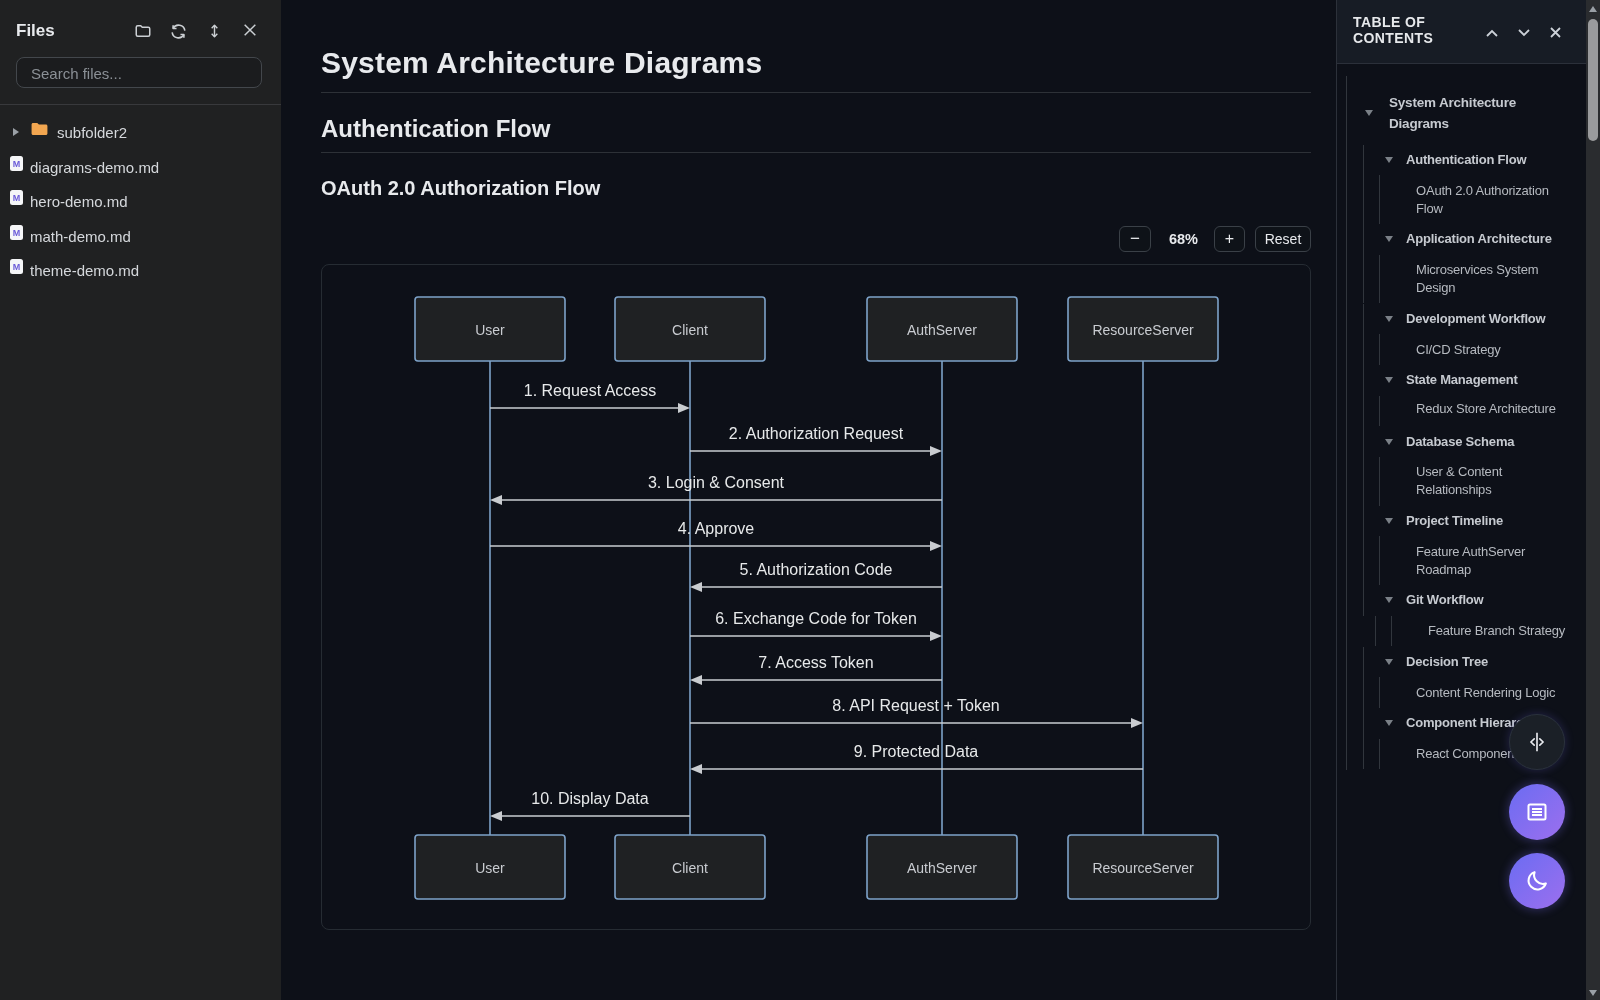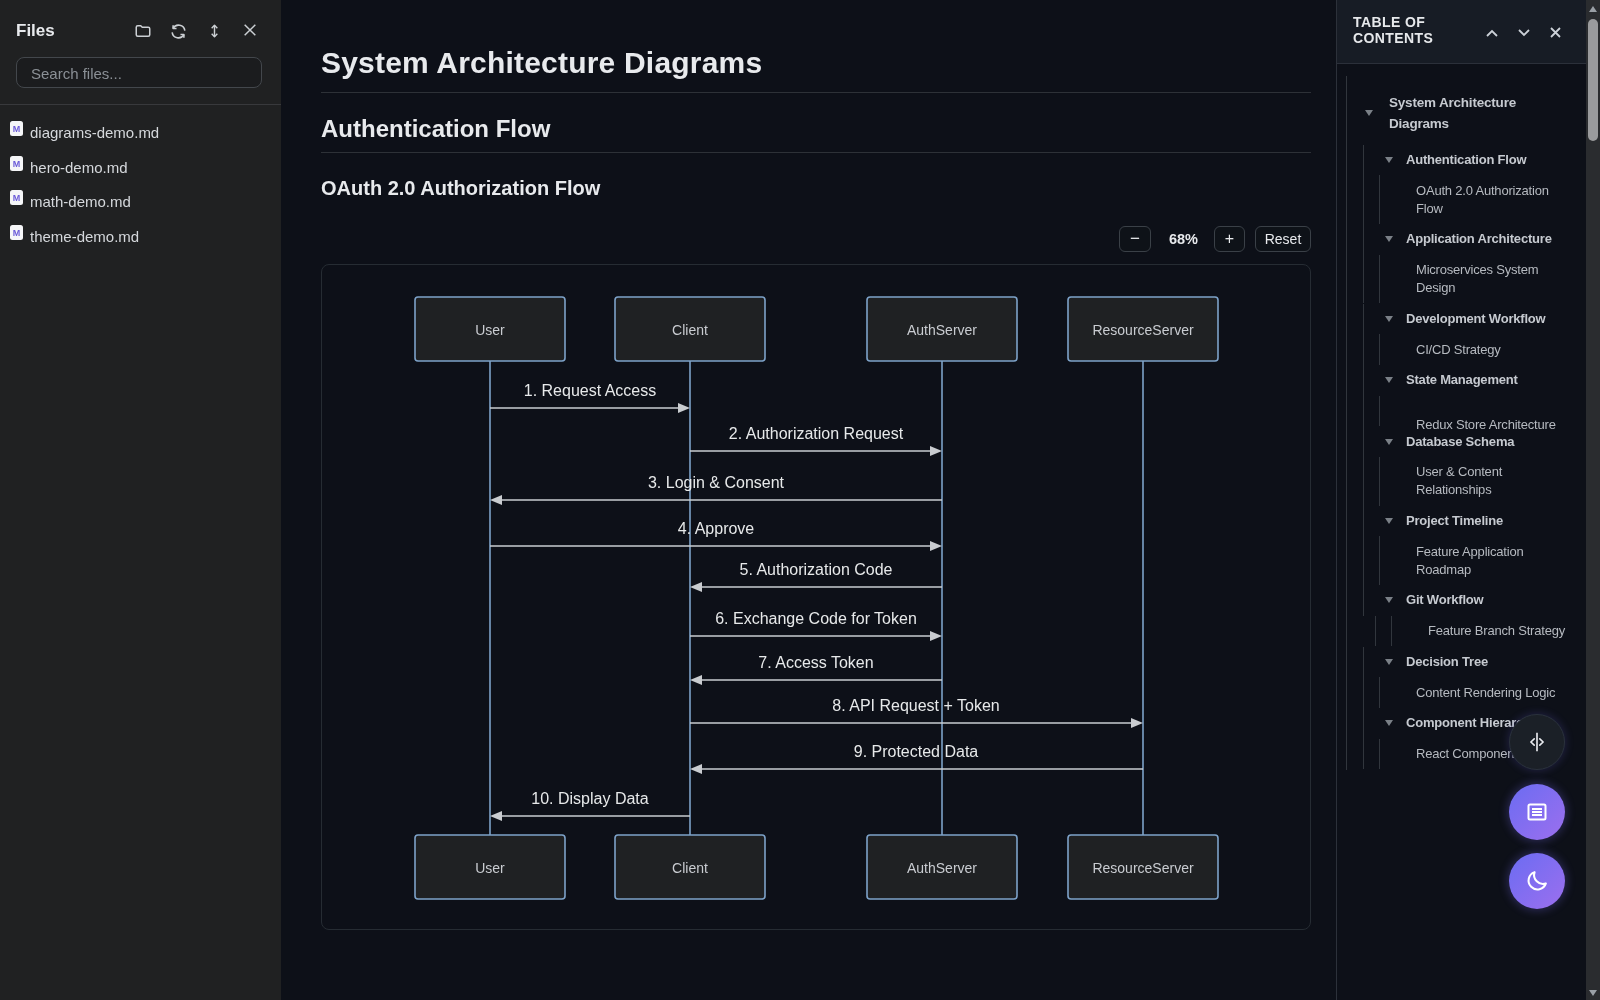--- a/index.html
+++ b/index.html
@@ -96,20 +96,27 @@
         </svg>
     </span>
     <span class="sb-ico" style="left:242px">
       <svg width="16" height="16" viewBox="0 0 24 24" fill="none" stroke="#ccd0d4" stroke-width="2.2">
           <path d="M4 4l16 16M20 4L4 20"></path>
         </svg>
     </span>
   </div>
   <div id="sb-div"></div>
   <div class="tree">
+    <div class="trow">
+      <span class="caret"></span>
+      <svg class="foldico" width="21" height="20" viewBox="0 0 24 24">
+          <path fill="#f2a650" d="M2.5 6.5c0-1 .8-1.8 1.8-1.8h5l2 2h8.4c1 0 1.8.8 1.8 1.8v9c0 1-.8 1.8-1.8 1.8H4.3c-1 0-1.8-.8-1.8-1.8v-11z"></path>
+        </svg>
+      <span class="label">subfolder2</span>
+    </div>
     <div class="trow">
         <span class="mdico">
           <span>M</span>
         </span>
         <span class="flabel">diagrams-demo.md</span>
       </div>
     <div class="trow">
         <span class="mdico">
           <span>M</span>
         </span>
@@ -273,41 +280,41 @@
     <div class="l3txt" style="position:absolute;left:79px;top:6.4px;width:157px;line-height:18.0px">CI/CD Strategy</div>
     </div>
     <div class="tocitem" style="position:absolute;left:0;top:300.9px;width:250px;height:30.7px">
     <div style="position:absolute;left:26px;top:0;height:30.7px;width:1px;background:#31363d"></div>
     <span class="cap" style="left:48px;top:12.4px"></span>
     <div class="l2txt" style="position:absolute;left:69px;top:6.4px;width:167px;line-height:18.0px">State Management</div>
     </div>
     <div class="tocitem" style="position:absolute;left:0;top:331.59999999999997px;width:250px;height:30.7px">
     <div style="position:absolute;left:26px;top:0;height:30.7px;width:1px;background:#31363d"></div>
     <div style="position:absolute;left:42px;top:0;height:30.7px;width:1px;background:#31363d"></div>
-    <div class="l3txt" style="position:absolute;left:79px;top:20px;width:157px;line-height:18.0px">Redux Store Architecture</div>
+    <div class="l3txt" style="position:absolute;left:79px;top:4px;width:157px;line-height:18.0px">Redux Store Architecture</div>
     </div>
     <div class="tocitem" style="position:absolute;left:0;top:362.29999999999995px;width:250px;height:30.7px">
     <div style="position:absolute;left:26px;top:0;height:30.7px;width:1px;background:#31363d"></div>
     <span class="cap" style="left:48px;top:12.4px"></span>
     <div class="l2txt" style="position:absolute;left:69px;top:6.4px;width:167px;line-height:18.0px">Database Schema</div>
     </div>
     <div class="tocitem" style="position:absolute;left:0;top:392.99999999999994px;width:250px;height:48.7px">
     <div style="position:absolute;left:26px;top:0;height:48.7px;width:1px;background:#31363d"></div>
     <div style="position:absolute;left:42px;top:0;height:48.7px;width:1px;background:#31363d"></div>
     <div class="l3txt" style="position:absolute;left:79px;top:6.4px;width:157px;line-height:18.0px">User &amp; Content Relationships</div>
     </div>
     <div class="tocitem" style="position:absolute;left:0;top:441.69999999999993px;width:250px;height:30.7px">
     <div style="position:absolute;left:26px;top:0;height:30.7px;width:1px;background:#31363d"></div>
     <span class="cap" style="left:48px;top:12.4px"></span>
     <div class="l2txt" style="position:absolute;left:69px;top:6.4px;width:167px;line-height:18.0px">Project Timeline</div>
     </div>
     <div class="tocitem" style="position:absolute;left:0;top:472.3999999999999px;width:250px;height:48.7px">
     <div style="position:absolute;left:26px;top:0;height:48.7px;width:1px;background:#31363d"></div>
     <div style="position:absolute;left:42px;top:0;height:48.7px;width:1px;background:#31363d"></div>
-    <div class="l3txt" style="position:absolute;left:79px;top:6.4px;width:157px;line-height:18.0px">Feature Application Roadmap</div>
+    <div class="l3txt" style="position:absolute;left:79px;top:6.4px;width:157px;line-height:18.0px">Feature AuthServer Roadmap</div>
     </div>
     <div class="tocitem" style="position:absolute;left:0;top:521.0999999999999px;width:250px;height:30.7px">
     <div style="position:absolute;left:26px;top:0;height:30.7px;width:1px;background:#31363d"></div>
     <span class="cap" style="left:48px;top:12.4px"></span>
     <div class="l2txt" style="position:absolute;left:69px;top:6.4px;width:167px;line-height:18.0px">Git Workflow</div>
     </div>
     <div class="tocitem" style="position:absolute;left:12px;top:551.8px;width:250px;height:30.7px">
     <div style="position:absolute;left:26px;top:0;height:30.7px;width:1px;background:#31363d"></div>
     <div style="position:absolute;left:42px;top:0;height:30.7px;width:1px;background:#31363d"></div>
     <div class="l3txt" style="position:absolute;left:79px;top:6.4px;width:157px;line-height:18.0px">Feature Branch Strategy</div>

